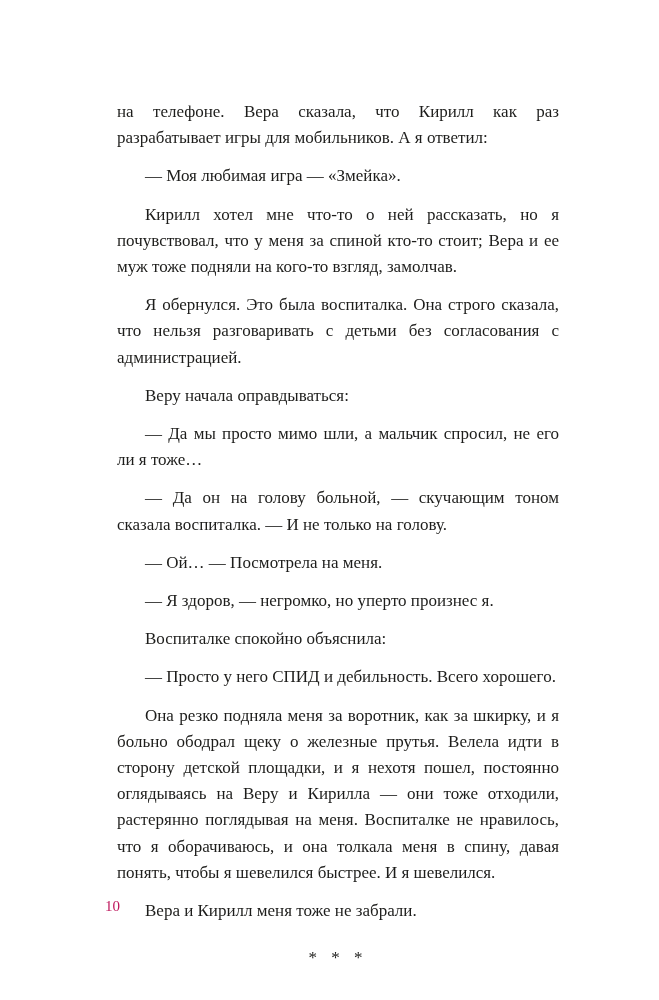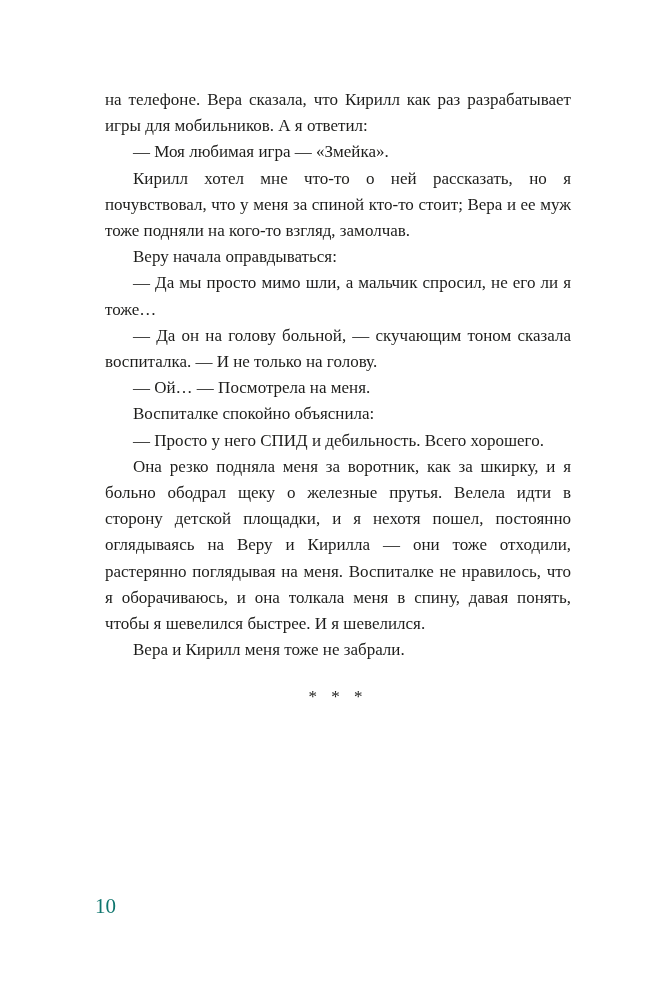--- a/index.html
+++ b/index.html
@@ -20,53 +20,55 @@
     left: 105px;
     top: 87px;
     width: 466px;
     font-size: 17px;
     line-height: 26.2px;
     text-align: justify;
     hyphens: auto;
     -webkit-hyphens: auto;
   }
   .text-block p {
-    margin: 0;
+    margin: 12px;
     padding: 0;
   }
   .text-block p.indent {
     text-indent: 28px;
   }
   .separator {
     text-align: center;
     text-indent: 0;
     letter-spacing: 5px;
     margin: 21px 0 20px 0;
     font-size: 17px;
   }
   .page-number {
     position: absolute;
-    left: 95px;
+    left: 105px;
     top: 897px;
-    font-size: 21px;
+    font-size: 15px;
     line-height: 18px;
-    color: #0f766e;
+    color: #be185d;
   }
 </style>
 </head>
 <body>
 
 <div class="text-block">
   <p>на телефоне. Вера сказала, что Кирилл как раз разрабатывает игры для мобильников. А я ответил:</p>
   <p class="indent">— Моя любимая игра — «Змейка».</p>
   <p class="indent">Кирилл хотел мне что-то о ней рассказать, но я почувствовал, что у меня за спиной кто-то стоит; Вера и ее муж тоже подняли на кого-то взгляд, замолчав.</p>
+  <p class="indent">Я обернулся. Это была воспиталка. Она строго сказала, что нельзя разговаривать с детьми без согласования с администрацией.</p>
   <p class="indent">Веру начала оправдываться:</p>
   <p class="indent">— Да мы просто мимо шли, а мальчик спросил, не его ли я тоже…</p>
   <p class="indent">— Да он на голову больной, — скучающим тоном сказала воспиталка. — И не только на голову.</p>
   <p class="indent">— Ой… — Посмотрела на меня.</p>
+  <p class="indent">— Я здоров, — негромко, но уперто произнес я.</p>
   <p class="indent">Воспиталке спокойно объяснила:</p>
   <p class="indent">— Просто у него СПИД и дебильность. Всего хорошего.</p>
   <p class="indent">Она резко подняла меня за воротник, как за шкирку, и я больно ободрал щеку о железные прутья. Велела идти в сторону детской площадки, и я нехотя пошел, постоянно оглядываясь на Веру и Кирилла — они тоже отходили, растерянно поглядывая на меня. Воспиталке не нравилось, что я оборачиваюсь, и она толкала меня в спину, давая понять, чтобы я шевелился быстрее. И я шевелился.</p>
   <p class="indent">Вера и Кирилл меня тоже не забрали.</p>
 
   <div class="separator">* * *</div>
 
 </div>
 
 <div class="page-number">10</div>

